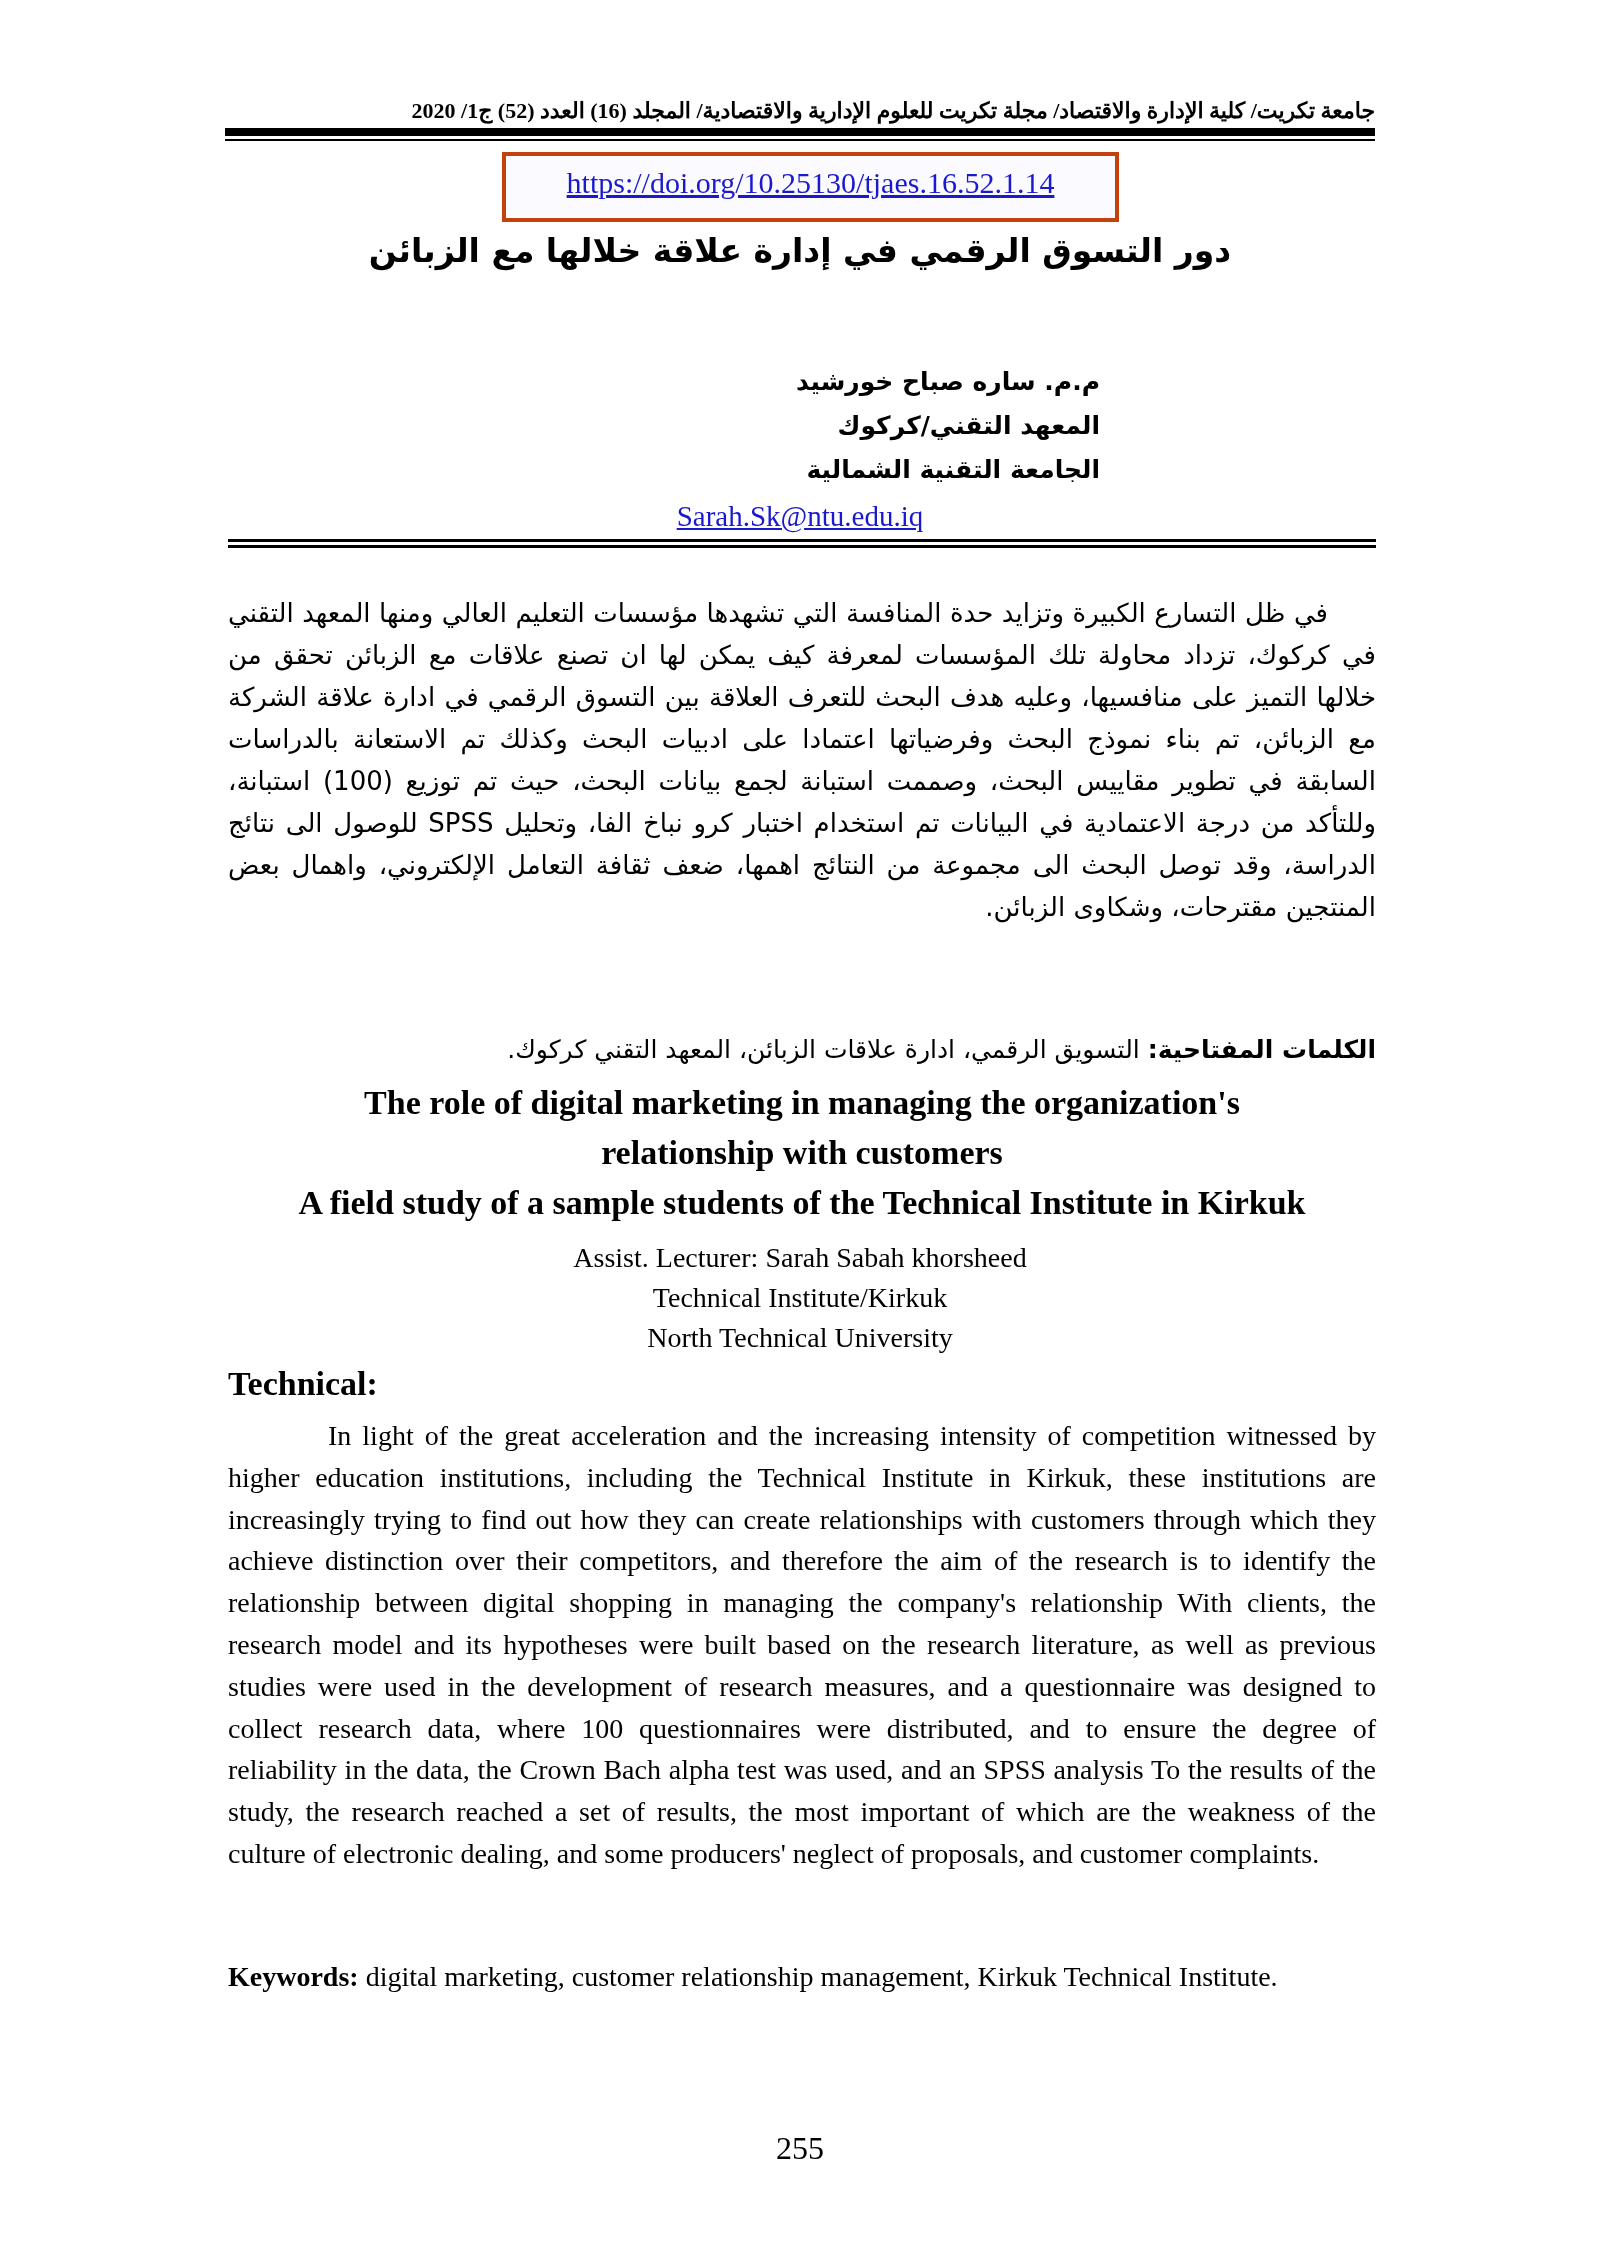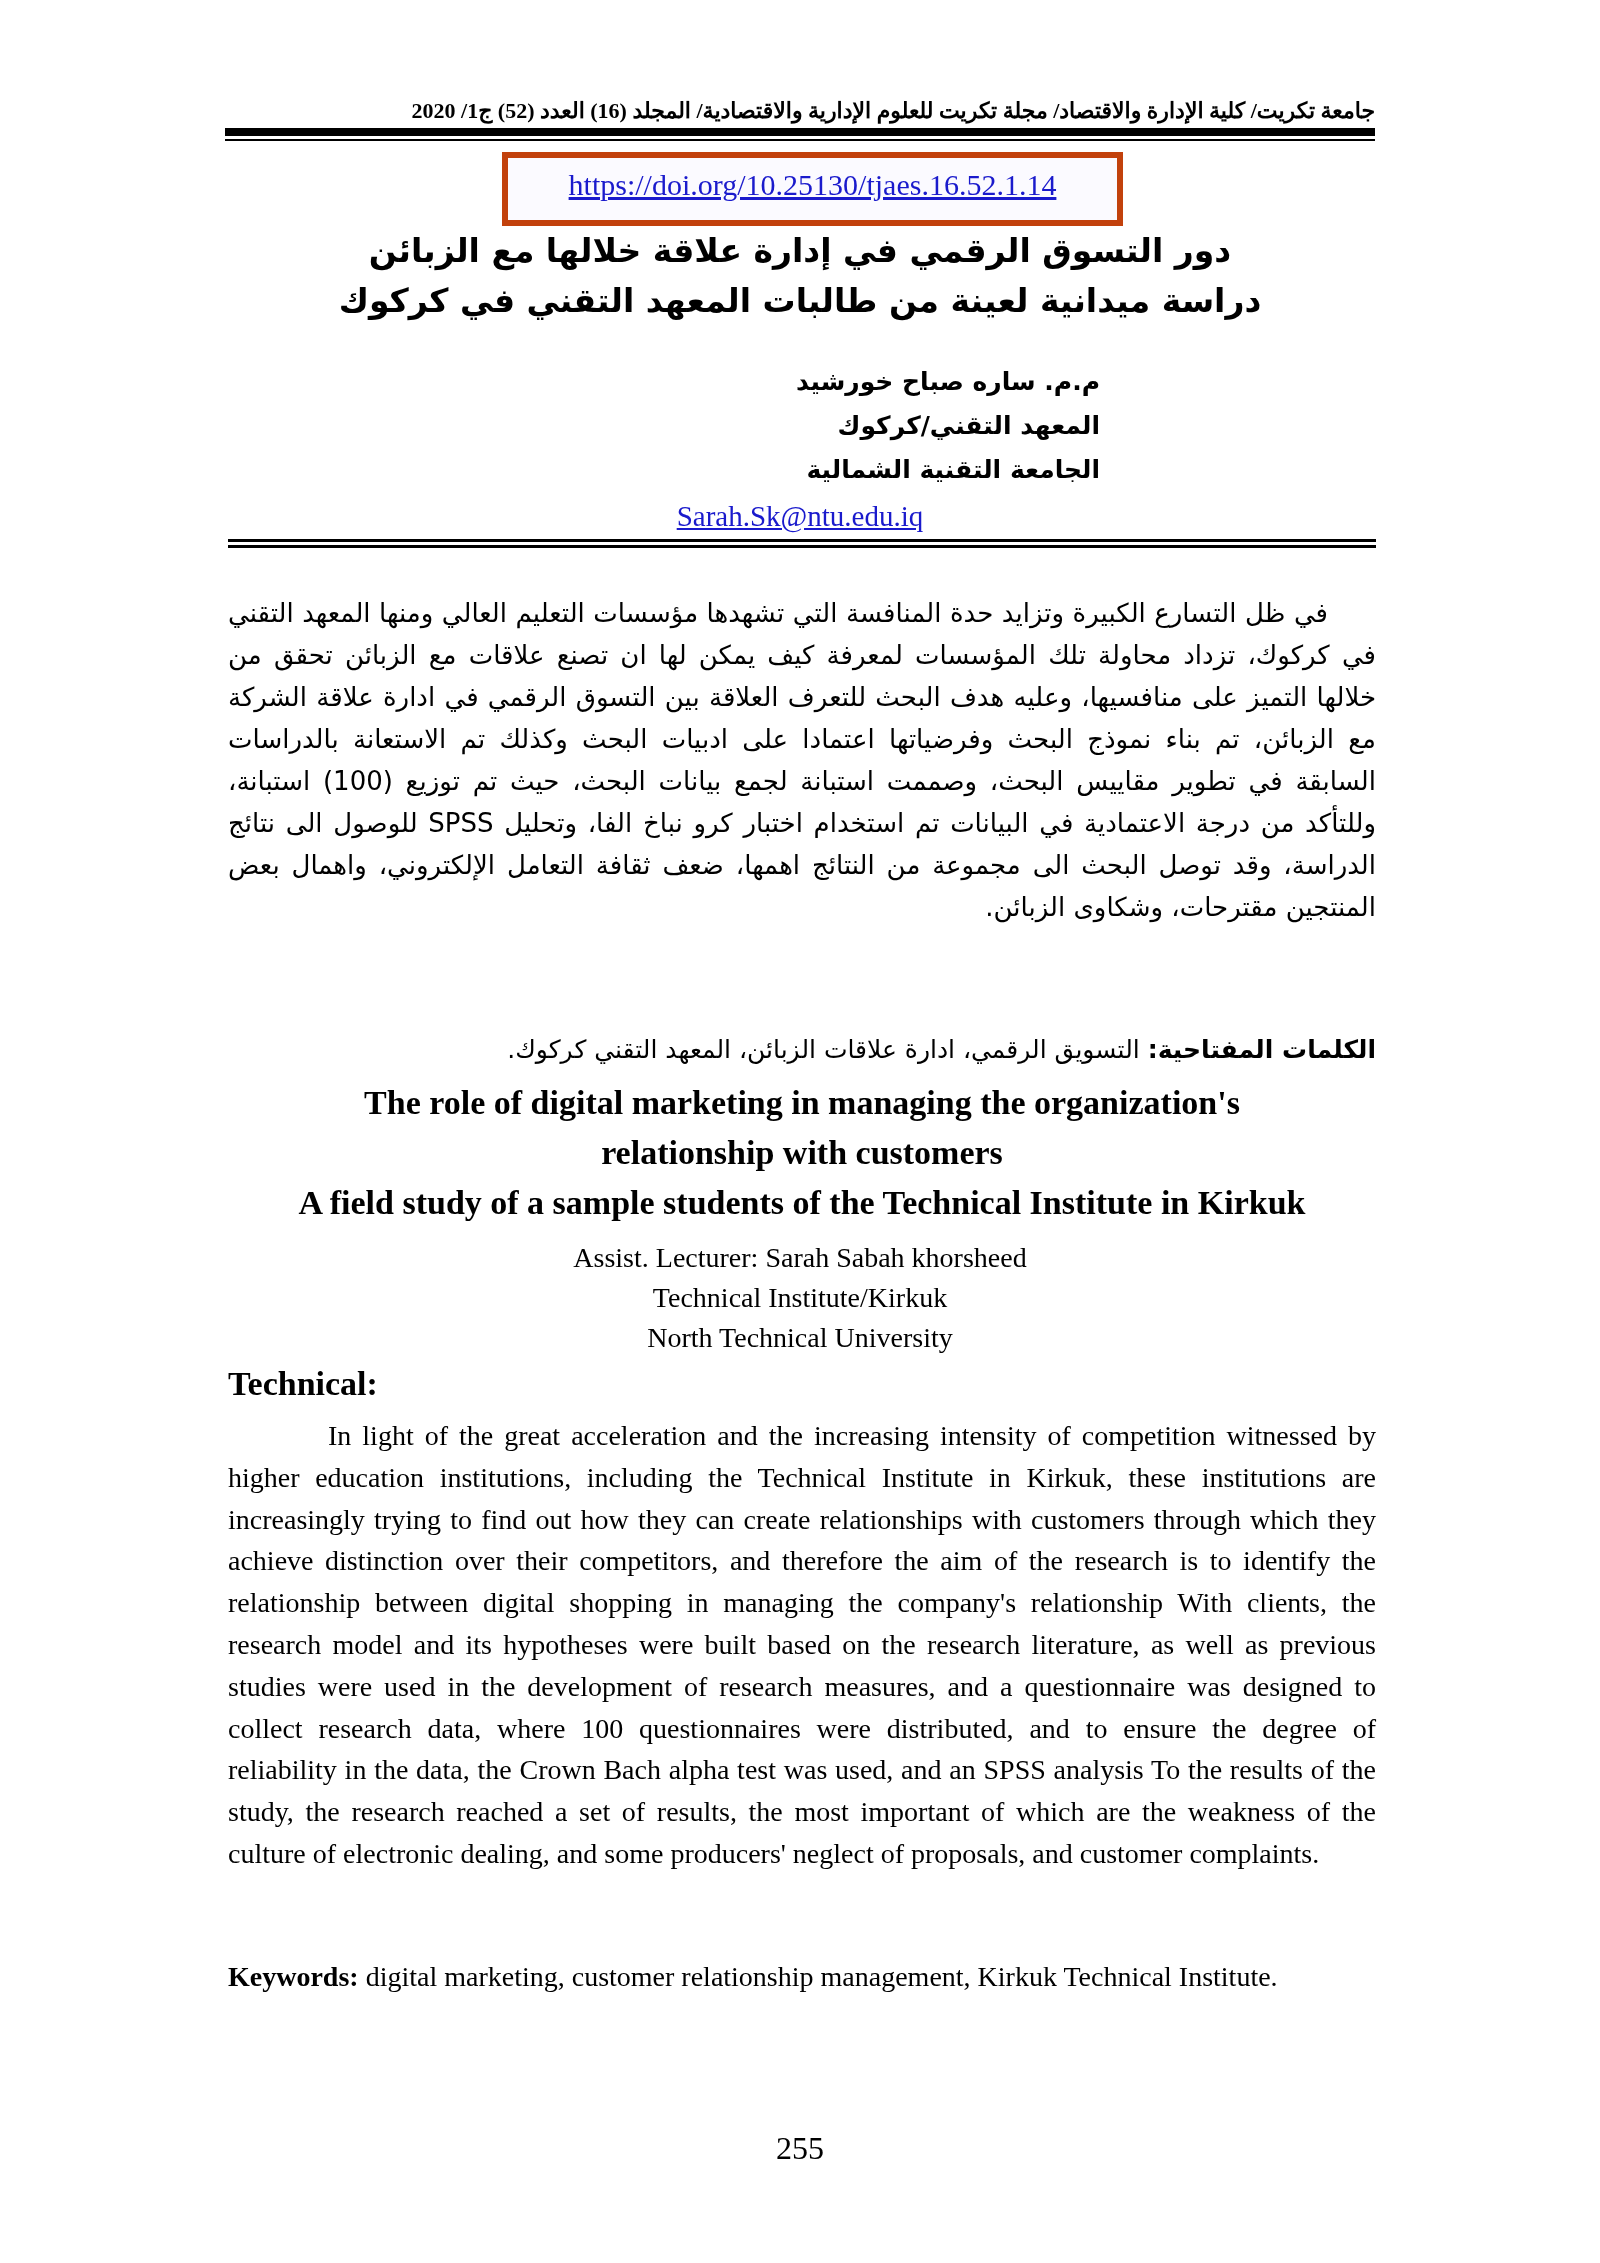--- a/index.html
+++ b/index.html
@@ -10,21 +10,21 @@
     position: absolute; left: 225px; width: 1150px; top: 96px;
     text-align: right; direction: rtl;
     font-family: "Liberation Serif", serif; font-weight: bold; font-size: 22px;
     line-height: 30px; white-space: nowrap;
   }
   .header-rule-thick { position: absolute; left: 225px; width: 1150px; top: 128px; height: 8px; background: #000; }
   .header-rule-thin  { position: absolute; left: 225px; width: 1150px; top: 139px; height: 2px; background: #000; }
 
   .doi-box {
     position: absolute; left: 502px; top: 152px; width: 609px; height: 62px;
-    border: 6px solid #c2410c; box-sizing: content-box; background: #fbfaff;
+    border: 4px solid #c2410c; box-sizing: content-box; background: #fbfaff;
     text-align: center;
   }
   .doi-link {
     display: inline-block; margin-top: 10px;
     font-family: "Liberation Serif", serif; font-size: 30px; color: #1a1acc;
     text-decoration: underline;
   }
 
   .ar-title {
     position: absolute; left: 300px; width: 1000px; top: 226px;
@@ -103,21 +103,20 @@
   <div class="header-line">جامعة تكريت/ كلية الإدارة والاقتصاد/ مجلة تكريت للعلوم الإدارية والاقتصادية/ المجلد (16) العدد (52) ج1/ 2020</div>
   <div class="header-rule-thick"></div>
   <div class="header-rule-thin"></div>
 
   <div class="doi-box">
     <a class="doi-link">https://doi.org/10.25130/tjaes.16.52.1.14</a>
   </div>
 
   <div class="ar-title">
     <div>دور التسوق الرقمي في إدارة علاقة خلالها مع الزبائن</div>
-    <div>دراسة ميدانية لعينة من طالبات المعهد التقني في كركوك</div>
   </div>
 
   <div class="ar-author">
     <div>م.م. ساره صباح خورشيد</div>
     <div>المعهد التقني/كركوك</div>
     <div>الجامعة التقنية الشمالية</div>
   </div>
   <div class="email-link">
     <a>Sarah.Sk@ntu.edu.iq</a>
   </div>

